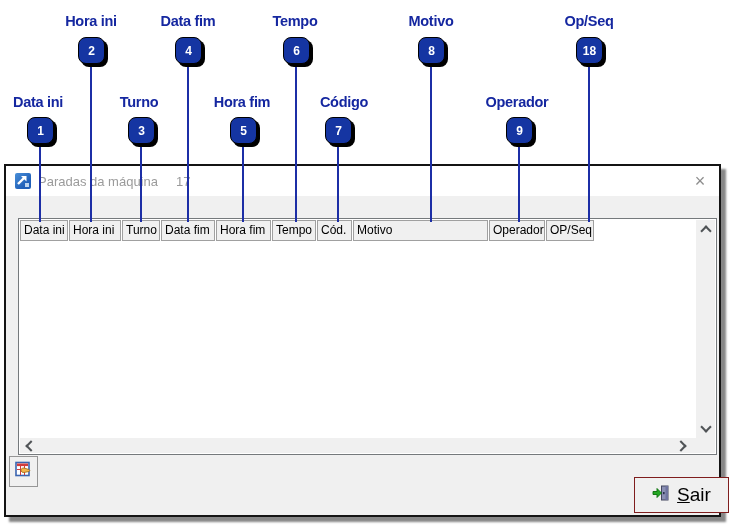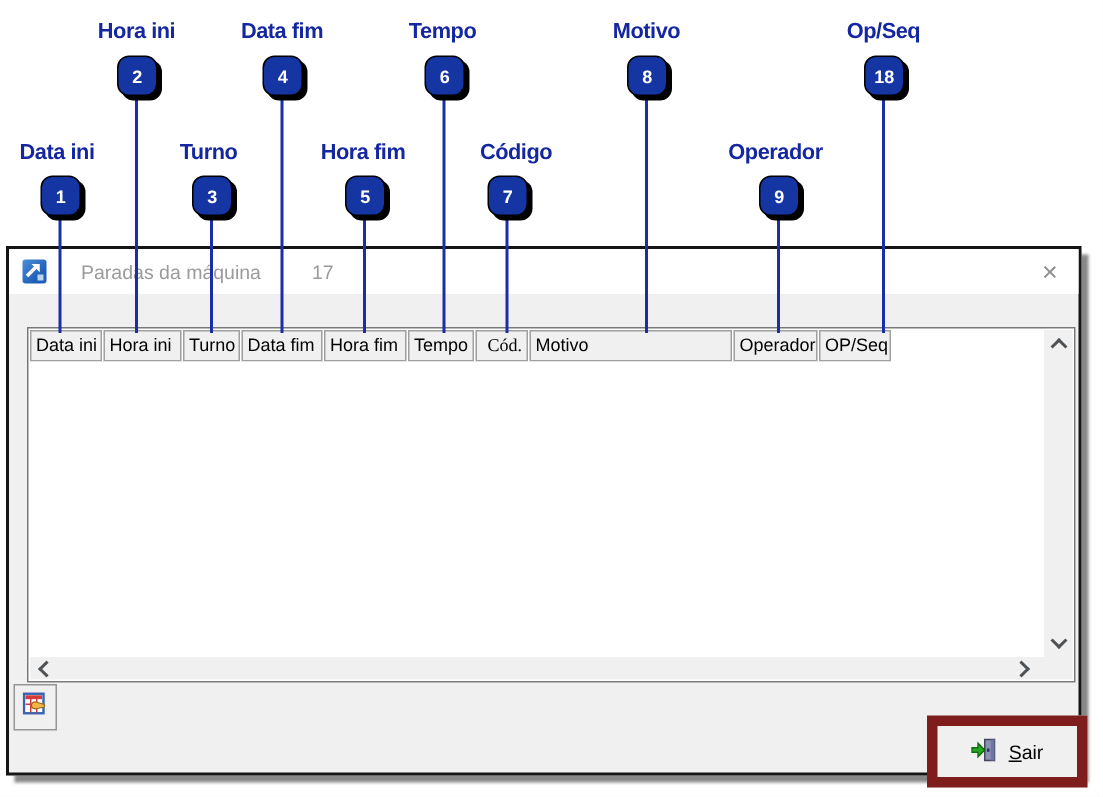--- a/index.html
+++ b/index.html
@@ -12,21 +12,21 @@
              color:#1527a0;white-space:nowrap;letter-spacing:-0.3px;}
   .ann-line{position:absolute;width:2px;background:#1c2ea6;}
   .ann-badge{position:absolute;width:25px;height:25px;border-radius:8px;background:#1535a2;
              border:1px solid #000;box-shadow:3px 3px 0 0 #000;color:#fff;font-weight:bold;
              font-size:12px;display:flex;align-items:center;justify-content:center;}
 
   
   .window{position:absolute;left:4px;top:164px;width:713px;height:349px;background:#f0f0f0;
           border:2px solid #141414;box-shadow:5px 5px 2px rgba(70,70,70,0.65);z-index:1;}
   .titlebar{position:absolute;top:0;left:0;right:0;height:30px;background:#ffffff;
-            display:flex;align-items:center;padding-left:9px;gap:16px;}
+            display:flex;align-items:center;padding-left:9px;}
   .appicon{width:16px;height:16px;border-radius:2px;position:relative;flex:0 0 16px;
            background:linear-gradient(135deg,#4a8fd8 0%,#1f5fb8 70%);}
   .appicon svg{position:absolute;left:0;top:0;}
   .title-text{color:#9b9b9b;font-size:13px;margin-left:7px;}
   .machine-no{color:#9b9b9b;font-size:13px;margin-left:18px;}
   .close-btn{position:absolute;right:6px;top:3px;width:26px;height:24px;color:#8d8d8d;
              font-size:18px;line-height:24px;text-align:center;font-weight:400;cursor:default;}
 
   
   .grid{position:absolute;left:12px;top:52px;width:699px;height:237px;border:1px solid #75797c;
@@ -42,23 +42,23 @@
   .g-corner{position:absolute;right:1px;bottom:1px;width:19px;height:15px;background:#f0f0f0;}
   .chev{display:block;width:6px;height:6px;border-left:2px solid #4f5356;border-bottom:2px solid #4f5356;}
   .chev-up{transform:rotate(135deg);}   .chev-down{transform:rotate(-45deg);}
   .chev-left{transform:rotate(45deg);}  .chev-right{transform:rotate(-135deg);}
   .vs-arrow{position:absolute;left:6px;}
   .hs-arrow{position:absolute;top:4px;}
 
   
   .toolbtn{position:absolute;left:3px;top:290px;width:27px;height:29px;background:#f0f0f0;
            border:1px solid #969696;display:flex;align-items:center;justify-content:center;}
-  .exitbtn{position:absolute;left:612px;top:311px;width:93px;height:34px;background:#f0f0f0;
-           border:7px solid #7f1d1d;display:flex;align-items:center;justify-content:center;
-           gap:7px;font-size:13px;color:#000;}
+  .exitbtn{position:absolute;left:628px;top:311px;width:93px;height:34px;background:#f0f0f0;
+           border:1px solid #7f1d1d;display:flex;align-items:center;justify-content:center;
+           gap:7px;font-size:19px;color:#000;}
   .exitbtn .u{text-decoration:underline;}
 </style>
 </head>
 <body>
 
 <div class="stage">
 
   <div class="window">
 
     <div class="titlebar">
@@ -75,21 +75,21 @@
     </div>
 
     <div class="grid">
       <div class="g-header">
           <div class="g-hcell" style="width: 48px; text-align: left;">Data ini</div>
           <div class="g-hcell" style="width: 52px; text-align: left;">Hora ini</div>
           <div class="g-hcell" style="width: 38px; text-align: right;">Turno</div>
           <div class="g-hcell" style="width: 54px; text-align: left;">Data fim</div>
           <div class="g-hcell" style="width: 55px; text-align: left;">Hora fim</div>
           <div class="g-hcell" style="width: 44px; text-align: left;">Tempo</div>
-          <div class="g-hcell" style="width: 35px; text-align: right; font-family: Liberation Serif, serif;">Cód.</div>
+          <div class="g-hcell" style="width: 35px; ">Cód.</div>
           <div class="g-hcell" style="width: 135px; text-align: left;">Motivo</div>
           <div class="g-hcell" style="width: 56px; text-align: left;">Operador</div>
           <div class="g-hcell" style="width: 48px; text-align: left;">OP/Seq</div>
         </div>
       <div class="g-body"></div>
 
       <div class="g-vscroll">
         <span class="vs-arrow" style="top:7px">
             <i class="chev chev-up"></i>
           </span>

